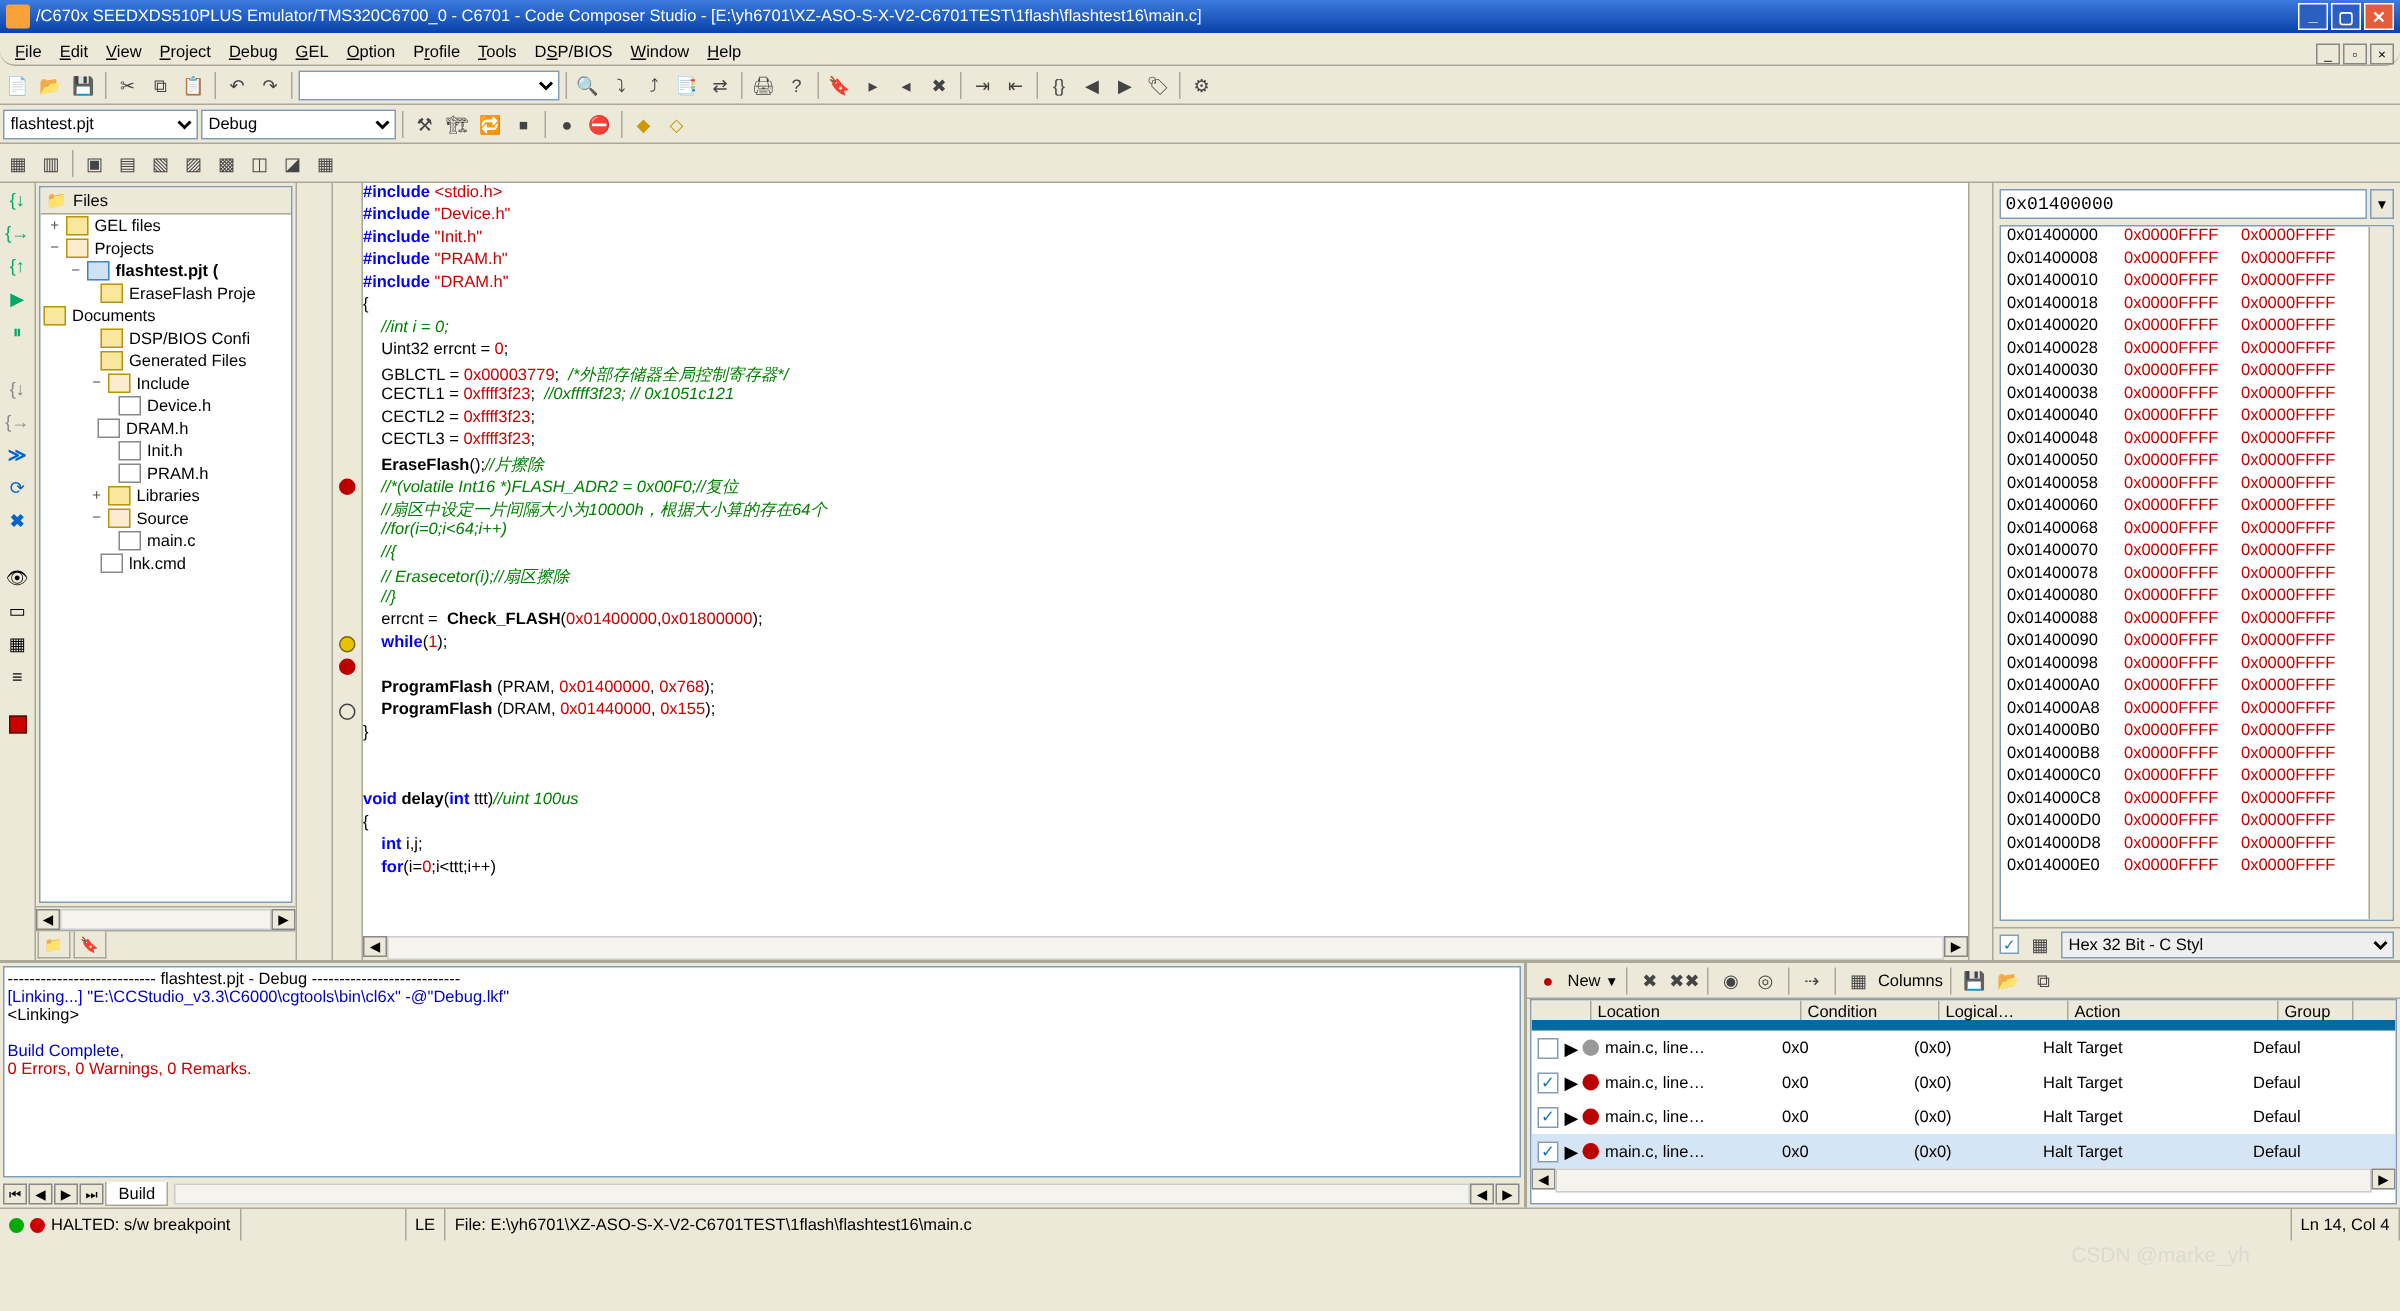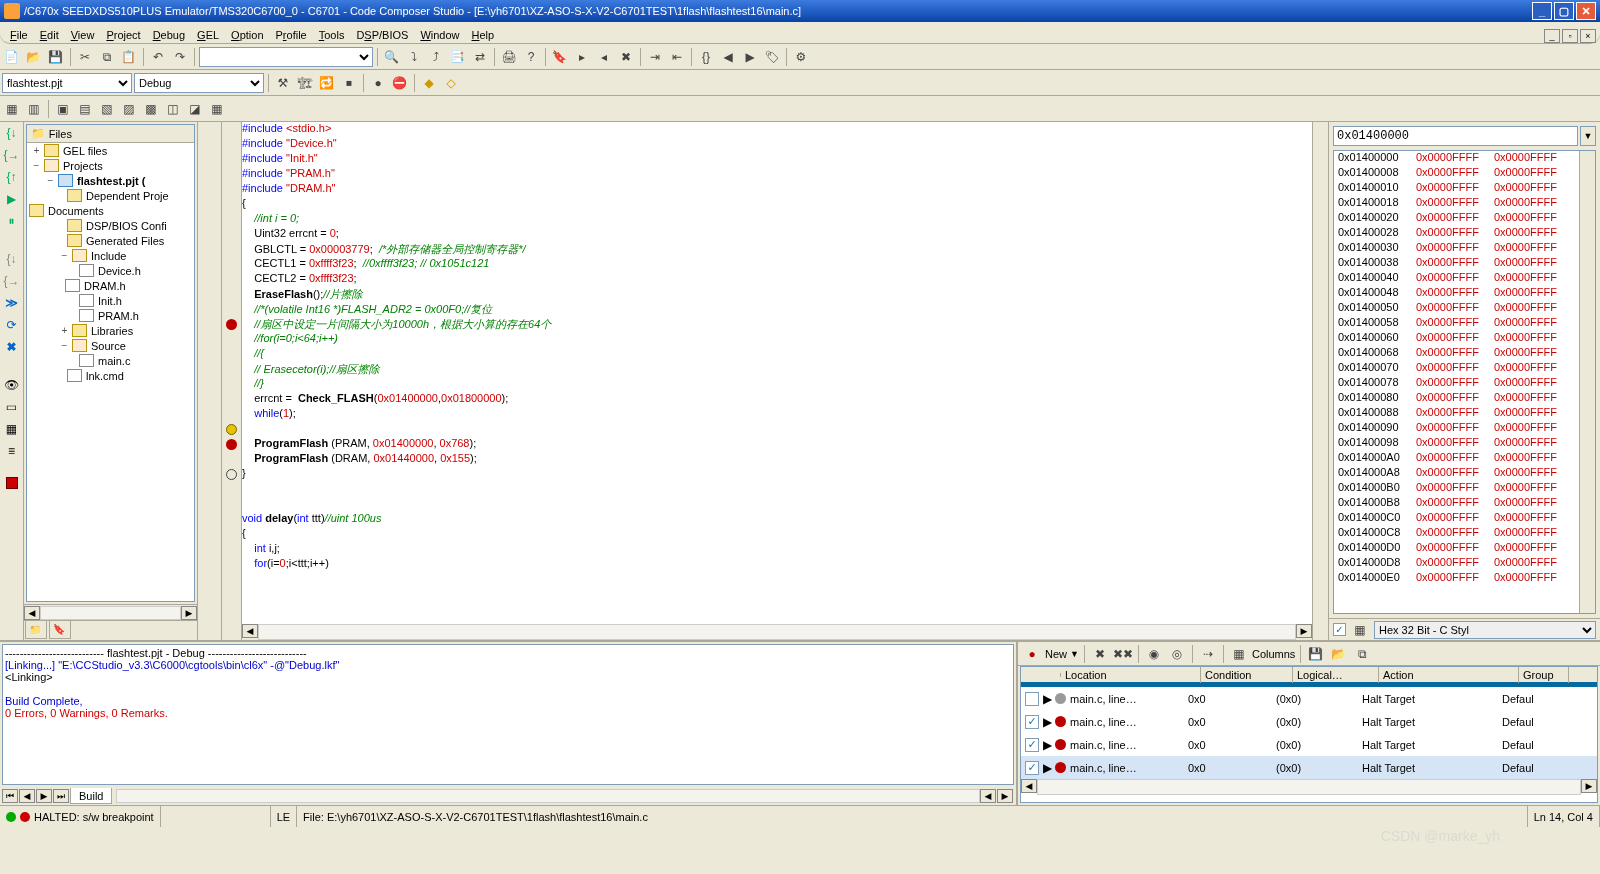--- a/index.html
+++ b/index.html
@@ -50,21 +50,21 @@
 
 .editor-area { flex:1; display:flex; position:relative; }
 .editor-leftstrip { width:24px; background:#ece9d8; border-right:1px solid #aca899; display:flex; flex-direction:column; align-items:center; padding-top:2px; gap:4px; }
 .gutter { width:20px; background:#ece9d8; border-right:1px solid #aca899; }
 .gutter .grow { height:15px; display:flex; align-items:center; justify-content:center; font-size:11px; }
 .bp { width:11px; height:11px; border-radius:50%; background:#b00; }
 .bp.yellow { background:#e6c200; border:1px solid #7a6400; }
 .bp.hollow { background:transparent; border:1px solid #444; border-radius:50%; }
 .code { flex:1; background:#fff; overflow:auto; font-family:"Courier New",monospace; font-size:13px; position:relative; }
 .code .cline { height:15px; white-space:pre; }
-.kw { color:#0000ff; font-weight:normal; }
+.kw { color:#0000ff; font-weight:bold; }
 .str { color:#cc0000; }
 .num { color:#cc0000; }
 .cmt { color:#008000; font-style:italic; }
 .fn { font-weight:bold; }
 .editor-vscroll { width:16px; background:#ece9d8; border-left:1px solid #aca899; }
 .editor-hscroll { height:16px; background:#ece9d8; position:absolute; bottom:0; left:44px; right:16px; display:flex; }
 .scrbtn { width:16px; height:14px; border:1px solid #888; background:#ece9d8; display:flex; align-items:center; justify-content:center; font-size:9px; }
 .scrtrack { flex:1; background:#f4f3ee; border:1px solid #ccc; }
 
 .memory-panel { width:272px; background:#ece9d8; border-left:1px solid #aca899; display:flex; flex-direction:column; }
@@ -86,21 +86,21 @@
 .output-body .blue { color:#0000cc; }
 .output-body .red { color:#cc0000; }
 .output-tabs { height:18px; display:flex; align-items:center; padding:0 2px; }
 .ot-arr { width:16px; height:14px; border:1px solid #888; background:#ece9d8; display:flex; align-items:center; justify-content:center; font-size:9px; margin-right:1px; }
 .ot-tab { height:16px; padding:0 8px; border:1px solid #aca899; border-top:none; background:#fff; display:flex; align-items:center; font-size:11px; }
 .ot-track { flex:1; height:14px; background:#f4f3ee; border:1px solid #ccc; margin-left:4px; }
 
 .bkpt-panel { width:582px; display:flex; flex-direction:column; }
 .bkpt-toolbar { height:24px; display:flex; align-items:center; gap:3px; padding:0 4px; border-bottom:1px solid #aca899; }
 .bkpt-body { flex:1; background:#fff; overflow:auto; border:1px solid #7f9db9; margin:0 2px 2px 2px; position:relative; }
-.bkpt-hdr { display:flex; background:#ece9d8; border-bottom:5px solid #0369a1; font-size:12px; height:20px; position:sticky; top:0;align-items:center; }
+.bkpt-hdr { display:flex; background:#ece9d8; border-bottom:7px solid #0369a1; font-size:12px; height:20px; position:sticky; top:0; }
 .bkpt-col { border-right:1px solid #aca899; padding:2px 4px; }
 .bc-chk { width:40px; }
 .bc-loc { width:140px; }
 .bc-cond { width:92px; }
 .bc-log { width:86px; }
 .bc-act { width:140px; }
 .bc-grp { width:50px; }
 .bkpt-row { display:flex; height:23px; align-items:center; font-family:"Courier New",monospace; font-size:13px; }
 .bkpt-row.sel { background:#d6e5f5; }
 .br-chk { width:14px; height:14px; border:1px solid #7f9db9; background:#fff; display:flex; align-items:center; justify-content:center; color:#17a; font-size:11px; margin-left:4px; }
@@ -269,21 +269,21 @@
             <li>
                 <div class="row" style="padding-left:16px">
                   <span class="tog">−</span>
                   <span class="fic proj"></span>
                   <span class="lbl bold">flashtest.pjt (</span>
                 </div>
               <ul>
                 <li>
                     <div class="row" style="padding-left:38px">
                       <span class="fic folder"></span>
-                      <span class="lbl">Dependent Proje</span>
+                      <span class="lbl">EraseFlash Proje</span>
                     </div>
                   </li>
                 <li>
                     <div class="row" style="">
                       <span class="fic folder"></span>
                       <span class="lbl">Documents</span>
                     </div>
                   </li>
                 <li>
                     <div class="row" style="padding-left:38px">
@@ -424,20 +424,21 @@
         <div class="cline"><span class="kw">#include</span> <span class="str">"Device.h"</span></div>
         <div class="cline"><span class="kw">#include</span> <span class="str">"Init.h"</span></div>
         <div class="cline"><span class="kw">#include</span> <span class="str">"PRAM.h"</span></div>
         <div class="cline"><span class="kw">#include</span> <span class="str">"DRAM.h"</span></div>
         <div class="cline">{</div>
         <div class="cline"><span class="cmt">    //int i = 0;</span></div>
         <div class="cline">    Uint32 errcnt = <span class="num">0</span>;</div>
         <div class="cline">    GBLCTL = <span class="num">0x00003779</span>; <span class="cmt"> /*外部存储器全局控制寄存器*/</span></div>
         <div class="cline">    CECTL1 = <span class="num">0xffff3f23</span>; <span class="cmt"> //0xffff3f23; // 0x1051c121</span></div>
         <div class="cline">    CECTL2 = <span class="num">0xffff3f23</span>;</div>
+        <div class="cline">    CECTL3 = <span class="num">0xffff3f23</span>;</div>
         <div class="cline">    <span class="fn">EraseFlash</span>();<span class="cmt">//片擦除</span></div>
         <div class="cline"><span class="cmt">    //*(volatile Int16 *)FLASH_ADR2 = 0x00F0;//复位</span></div>
         <div class="cline"><span class="cmt">    //扇区中设定一片间隔大小为10000h，根据大小算的存在64个</span></div>
         <div class="cline"><span class="cmt">    //for(i=0;i&lt;64;i++)</span></div>
         <div class="cline"><span class="cmt">    //{</span></div>
         <div class="cline"><span class="cmt">    // Erasecetor(i);//扇区擦除</span></div>
         <div class="cline"><span class="cmt">    //}</span></div>
         <div class="cline">    errcnt =  <span class="fn">Check_FLASH</span>(<span class="num">0x01400000</span>,<span class="num">0x01800000</span>);</div>
         <div class="cline">    <span class="kw">while</span>(<span class="num">1</span>);</div>
         <div class="cline"></div>

